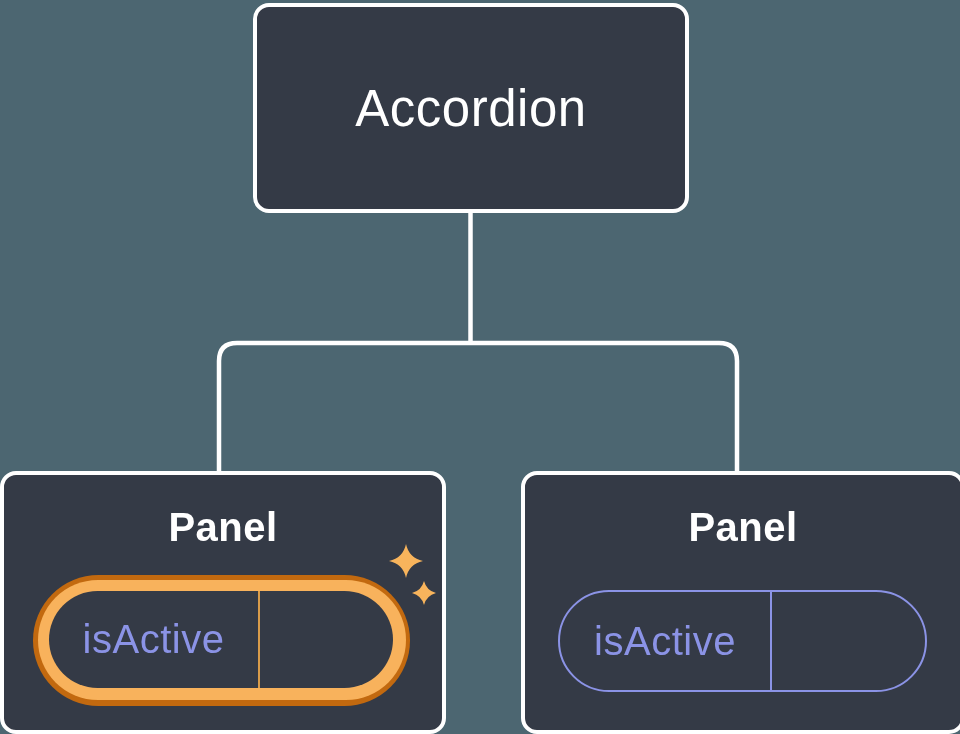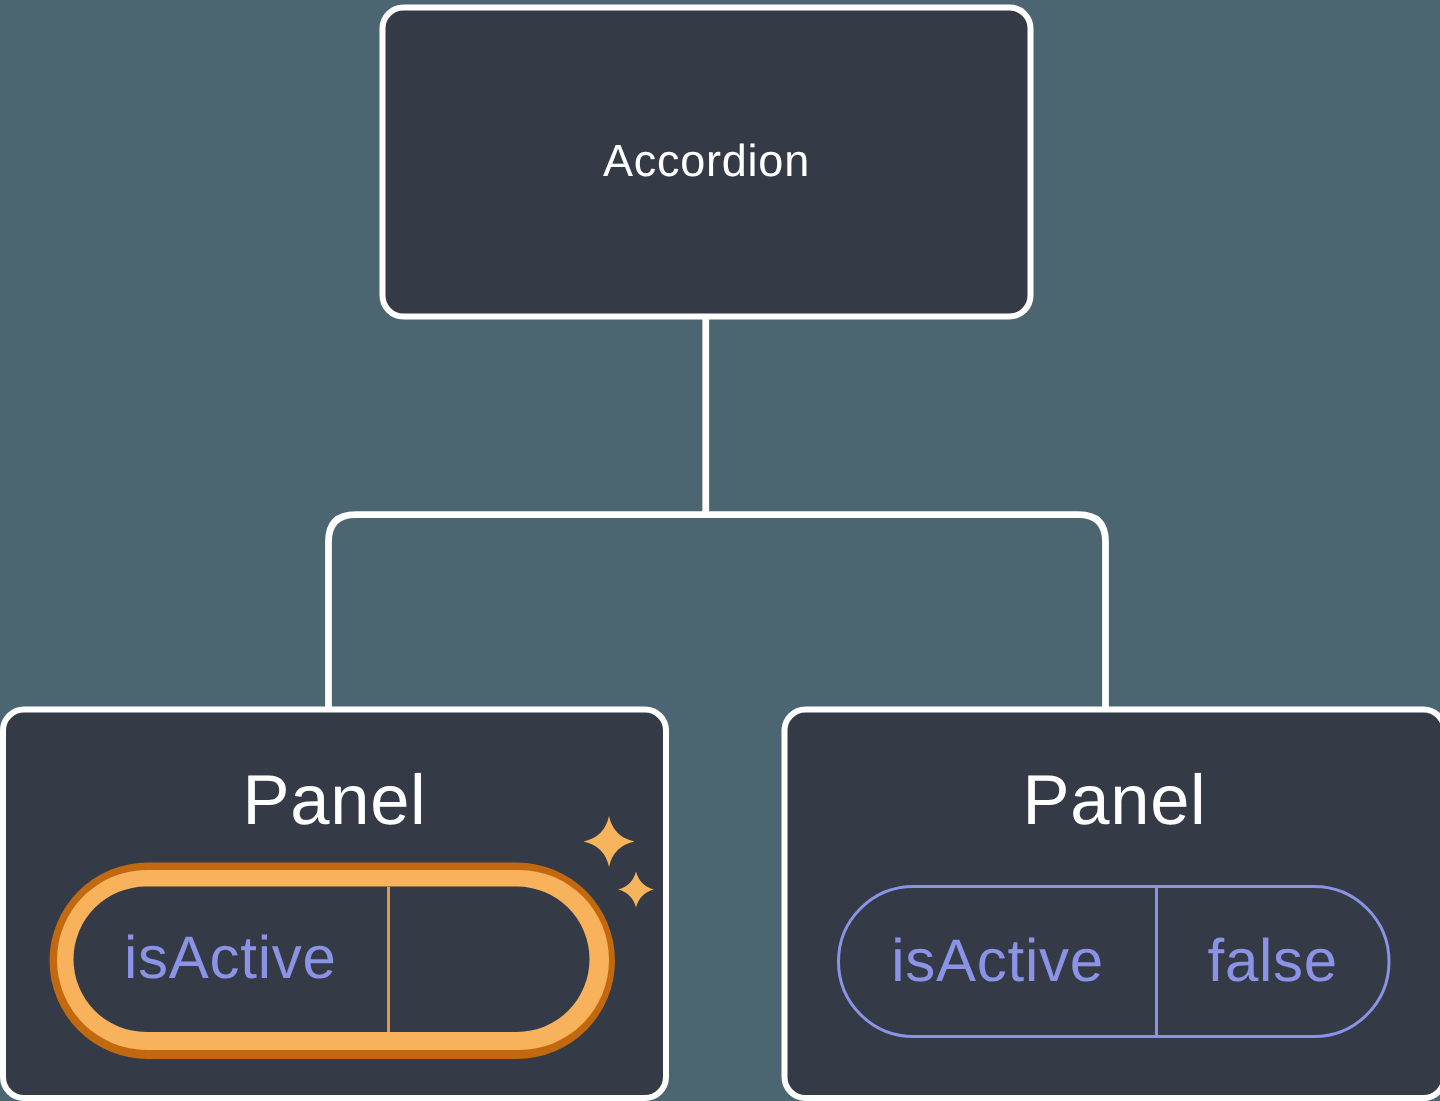--- a/index.html
+++ b/index.html
@@ -25,30 +25,30 @@
     background:#343A46;
     border:4px solid #FFFFFF;
     border-radius:16px;
     box-sizing:border-box;
     color:#FFFFFF;
   }
 
   .root-node{
     left:253px;top:3px;width:436px;height:210px;
     display:flex;align-items:center;justify-content:center;
-    font-size:30px;font-weight:500;letter-spacing:0.5px;
+    font-size:51px;font-weight:500;letter-spacing:0.5px;
   }
 
   .panel-left{left:0px;top:471px;width:446px;height:263px;}
   .panel-right{left:521px;top:471px;width:444px;height:263px;}
 
   .panel-title{
     margin-top:30px;
     text-align:center;
-    font-size:47px;font-weight:400;letter-spacing:0.5px;
+    font-size:40px;font-weight:700;letter-spacing:0.5px;
     color:#FFFFFF;
   }
 
   
   .pill-active{
     position:absolute;left:29px;top:100px;width:377px;height:131px;
     border-radius:66px;background:#C2690F;
   }
   .pill-gold{
     position:absolute;left:5px;top:5px;right:4px;bottom:6px;
@@ -124,17 +124,16 @@
       <path d="M26,0 Q29,14 43,17 Q29,20 26,34 Q23,20 9,17 Q23,14 26,0 Z"></path>
       <path d="M44,37 Q46.5,46.5 56,49 Q46.5,51.5 44,61 Q41.5,51.5 32,49 Q41.5,46.5 44,37 Z"></path>
     </svg>
   </div>
 
   <div class="node panel-right">
     <div class="panel-title">Panel</div>
 
     <div class="pill-plain">
       <div class="cell key">isActive</div>
-      <div class="cell value">false</div>
     </div>
   </div>
 
 </div>
 
 </body></html>

